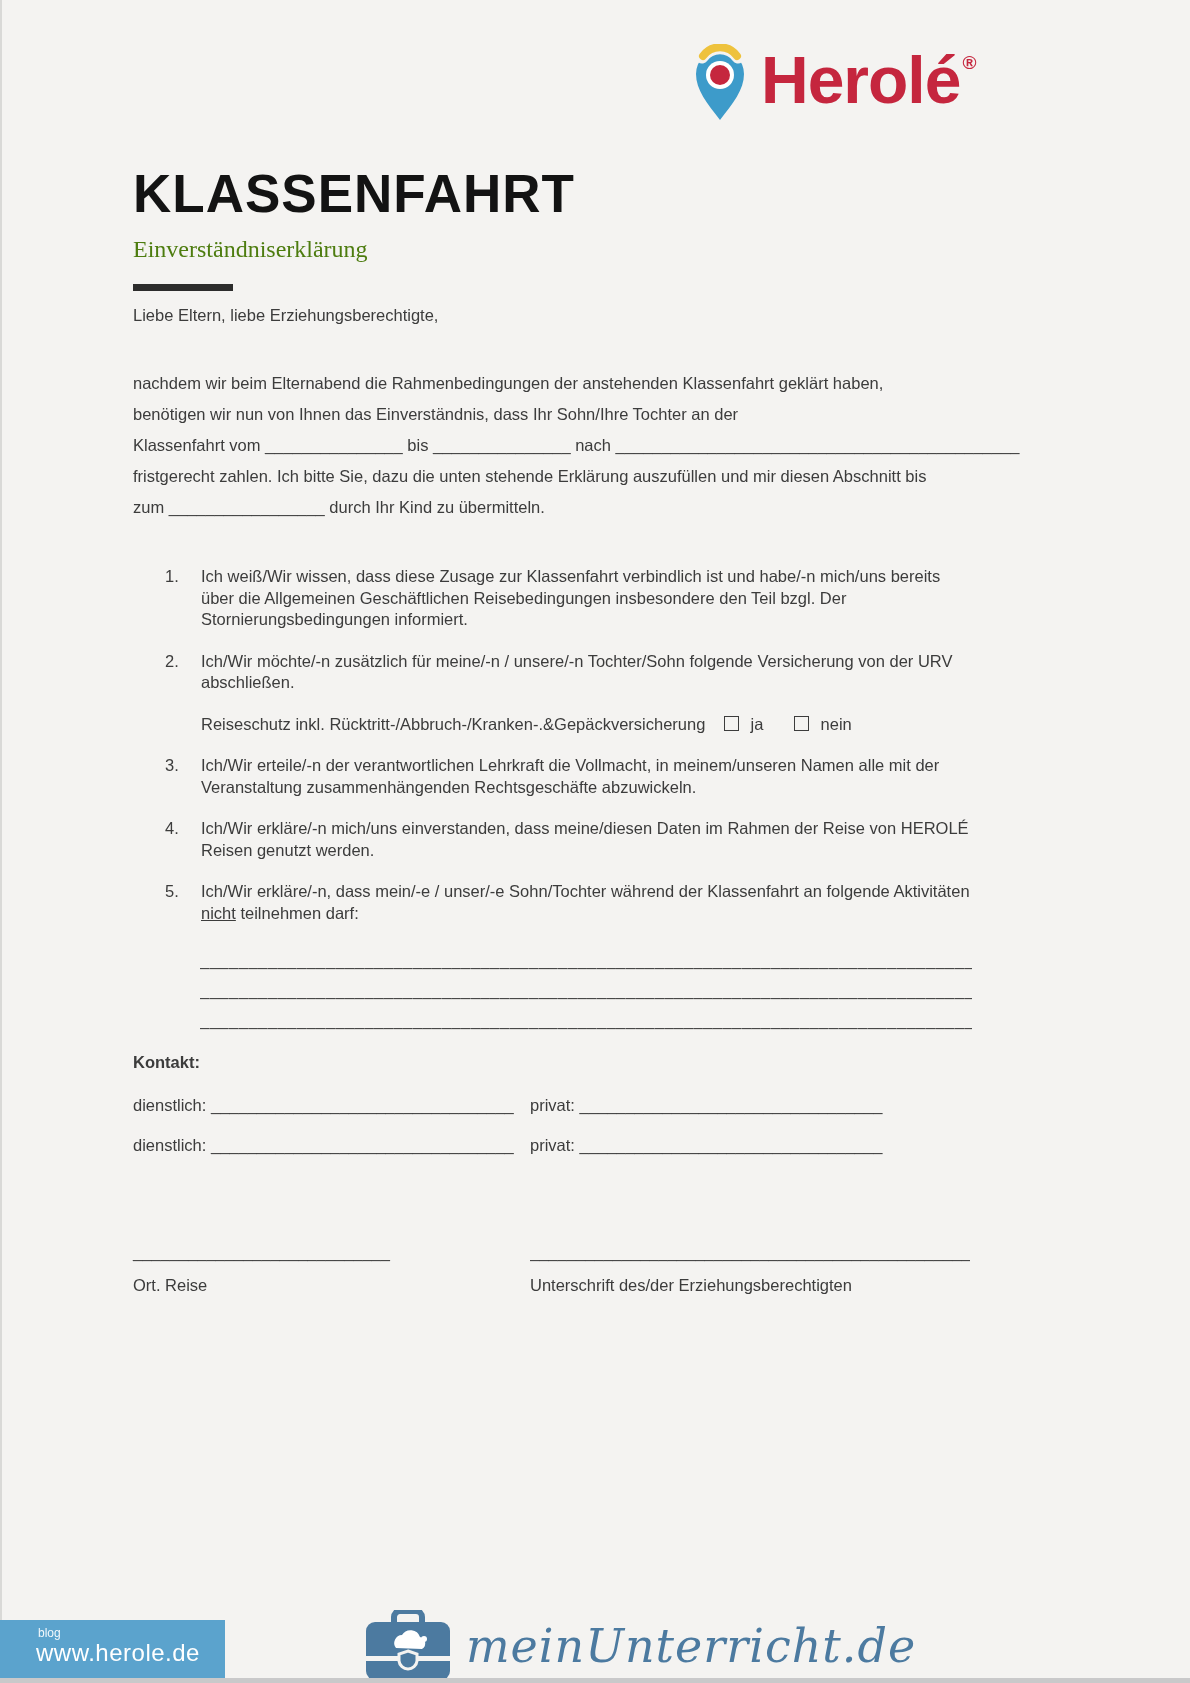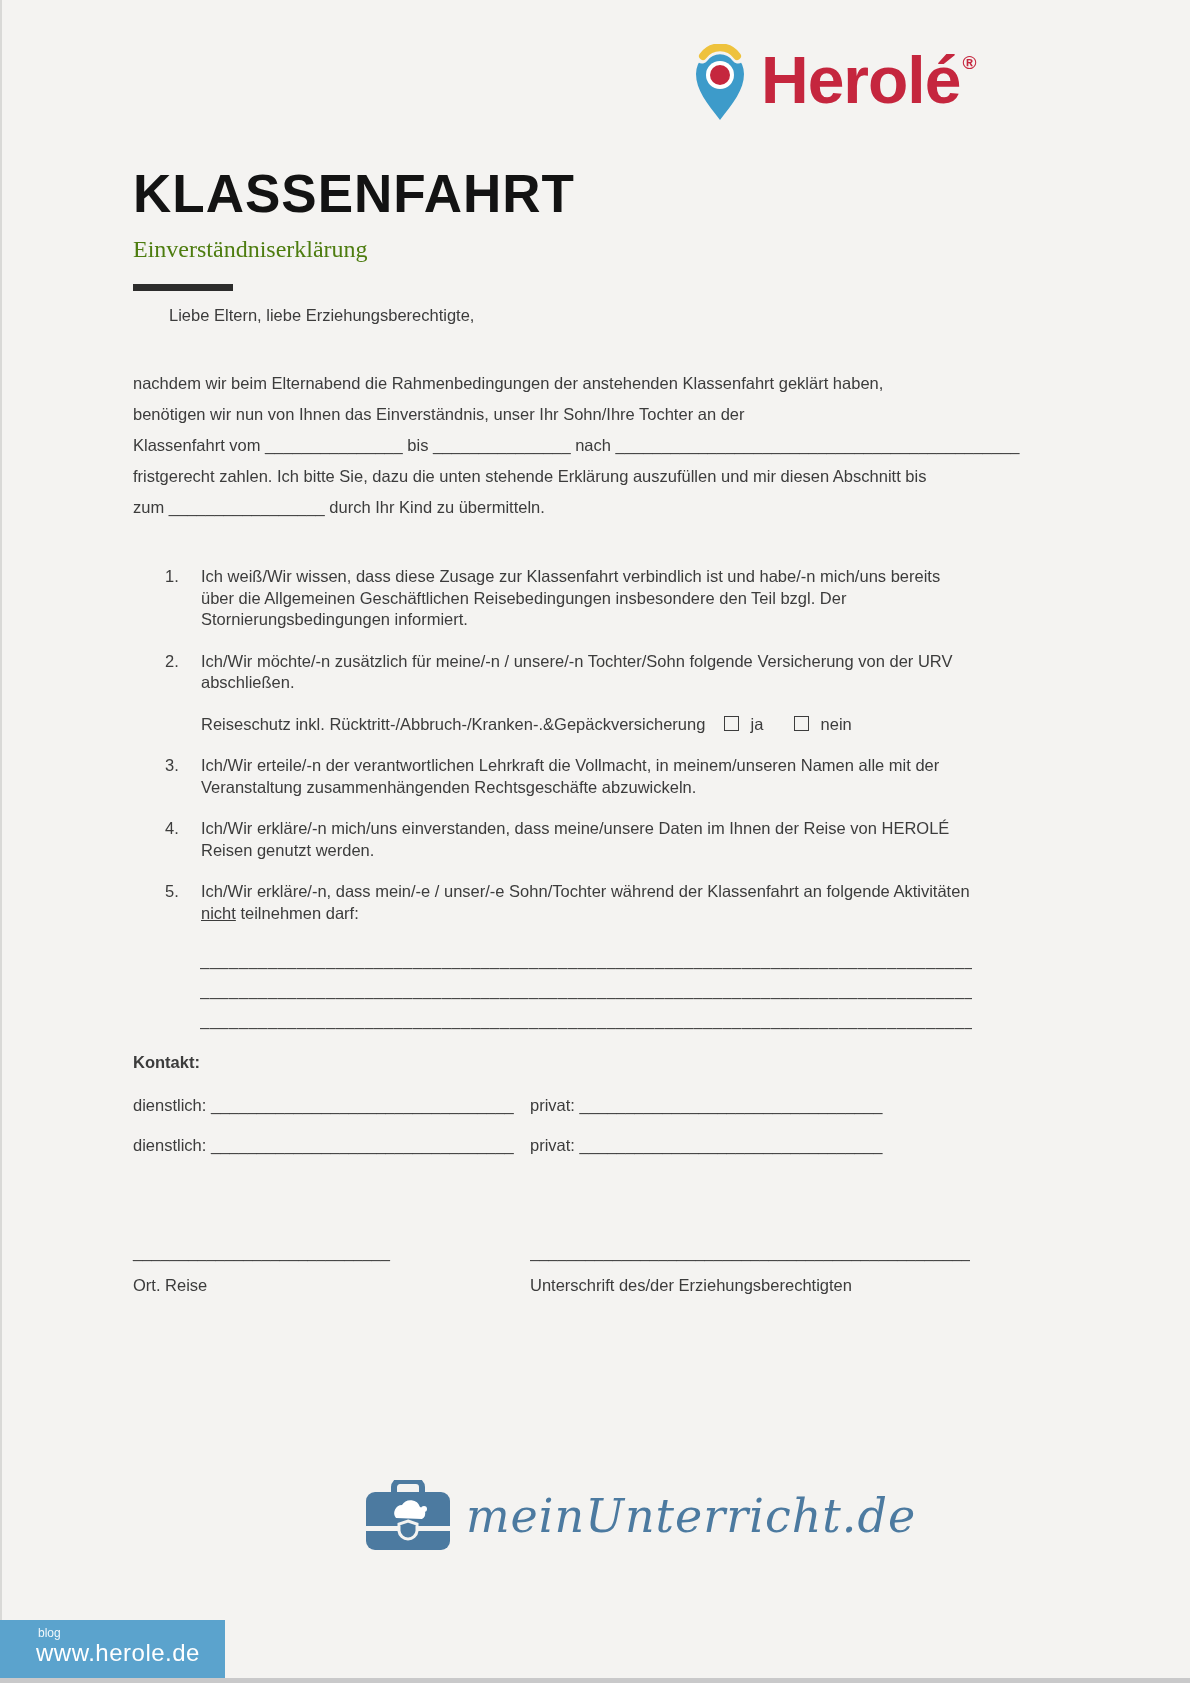--- a/index.html
+++ b/index.html
@@ -14,21 +14,21 @@
   .edge-line{position:absolute;left:0;top:0;width:2px;height:1620px;background:#d9d9d7;}
   
   .logo{position:absolute;left:693px;top:44px;display:flex;align-items:flex-start;justify-content:center;}
   .logo svg{display:block;}
   .logo-text{font-size:66px;line-height:72px;font-weight:bold;color:#c5263e;margin-left:14px;letter-spacing:-1px;}
   .logo-reg{font-size:19px;color:#c5263e;font-weight:bold;margin-top:8px;margin-left:2px;}
   
   .title{position:absolute;left:133px;top:163px;font-size:53px;font-weight:bold;color:#131313;letter-spacing:1px;}
   .subtitle{position:absolute;left:133px;top:236px;font-family:"Liberation Serif",serif;font-size:24px;color:#4d7c0f;}
   .bar{position:absolute;left:133px;top:284px;width:100px;height:7px;background:#2c2c2c;}
-  .salutation{position:absolute;left:133px;top:306px;font-size:16.5px;margin-left:36px;}
+  .salutation{position:absolute;left:133px;top:306px;font-size:16.5px;}
   
   .intro{position:absolute;left:133px;top:368px;font-size:16.5px;line-height:31px;width:900px;}
   .iline{white-space:nowrap;overflow:hidden;}
   
   .list{position:absolute;left:165px;top:566px;width:820px;font-size:16.5px;}
   .li{display:flex;margin-bottom:20px;}
   .num{width:36px;flex:0 0 36px;line-height:21.5px;}
   .litext{width:775px;line-height:21.5px;}
   .uline{text-decoration:underline;}
   .insurance{margin-left:36px;margin-bottom:20px;line-height:21.5px;white-space:nowrap;}
@@ -42,21 +42,21 @@
   .kontakt-h{position:absolute;left:133px;top:1053px;font-size:16.5px;font-weight:bold;}
   .contact-row{position:absolute;left:133px;width:900px;font-size:16.5px;white-space:nowrap;}
   .contact-row .right{position:absolute;left:397px;top:0;}
   .row1{top:1096px;} .row2{top:1136px;}
   
   .sig-line-left{position:absolute;left:133px;top:1243px;font-size:16.5px;white-space:nowrap;}
   .sig-line-right{position:absolute;left:530px;top:1243px;font-size:16.5px;white-space:nowrap;overflow:hidden;width:440px;}
   .sig-label-left{position:absolute;left:133px;top:1276px;font-size:16.5px;}
   .sig-label-right{position:absolute;left:530px;top:1276px;font-size:16.5px;}
   
-  .mu-logo{position:absolute;left:366px;top:1480px;display:flex;align-items:center;}
+  .mu-logo{position:absolute;left:366px;top:1610px;display:flex;align-items:center;}
   .mu-text{font-family:"DejaVu Serif",serif;font-style:italic;font-size:46px;color:#4c7aa0;margin-left:16px;letter-spacing:1px;}
   
   .blue-box{position:absolute;left:0;top:1620px;width:225px;height:59px;background:#5ba3cd;color:#ffffff;}
   .blog-label{position:absolute;left:38px;top:6px;font-size:12px;opacity:0.92;}
   .herole-url{position:absolute;left:36px;top:19px;font-size:24px;letter-spacing:0.5px;}
   .bottom-strip{position:absolute;left:0;top:1678px;width:1190px;height:5px;background:#c9c9ca;}
 </style>
 </head>
 <body>
 
@@ -74,21 +74,21 @@
   <span class="logo-reg">®</span>
 </div>
 
 <div class="title">KLASSENFAHRT</div>
 <div class="subtitle">Einverständniserklärung</div>
 <div class="bar"></div>
 <div class="salutation">Liebe Eltern, liebe Erziehungsberechtigte,</div>
 
 <div class="intro">
   <div class="iline">nachdem wir beim Elternabend die Rahmenbedingungen der anstehenden Klassenfahrt geklärt haben,</div>
-  <div class="iline">benötigen wir nun von Ihnen das Einverständnis, unser Ihr Sohn/Ihre Tochter an der</div>
+  <div class="iline">benötigen wir nun von Ihnen das Einverständnis, dass Ihr Sohn/Ihre Tochter an der</div>
   <div class="iline">Klassenfahrt vom _______________ bis _______________ nach ____________________________________________</div>
   <div class="iline">fristgerecht zahlen. Ich bitte Sie, dazu die unten stehende Erklärung auszufüllen und mir diesen Abschnitt bis</div>
   <div class="iline">zum _________________ durch Ihr Kind zu übermitteln.</div>
 </div>
 
 <div class="list">
   <div class="li">
     <span class="num">1.</span>
     <div class="litext">Ich weiß/Wir wissen, dass diese Zusage zur Klassenfahrt verbindlich ist und habe/-n mich/uns bereits über die Allgemeinen Geschäftlichen Reisebedingungen insbesondere den Teil bzgl. Der Stornierungsbedingungen informiert.</div>
   </div>
@@ -102,21 +102,21 @@
     <span>ja</span>
     <span class="cb second"></span>
     <span>nein</span>
   </div>
   <div class="li">
     <span class="num">3.</span>
     <div class="litext">Ich/Wir erteile/-n der verantwortlichen Lehrkraft die Vollmacht, in meinem/unseren Namen alle mit der Veranstaltung zusammenhängenden Rechtsgeschäfte abzuwickeln.</div>
   </div>
   <div class="li">
     <span class="num">4.</span>
-    <div class="litext">Ich/Wir erkläre/-n mich/uns einverstanden, dass meine/unsere Daten im Ihnen der Reise von HEROLÉ Reisen genutzt werden.</div>
+    <div class="litext">Ich/Wir erkläre/-n mich/uns einverstanden, dass meine/diesen Daten im Rahmen der Reise von HEROLÉ Reisen genutzt werden.</div>
   </div>
   <div class="li">
     <span class="num">5.</span>
     <div class="litext"><span>Ich/Wir erkläre/-n, dass mein/-e / unser/-e Sohn/Tochter während der Klassenfahrt an folgende Aktivitäten </span><span class="uline">nicht</span><span> teilnehmen darf:</span></div>
   </div>
 </div>
 
 <div class="blanks">
   <div class="blank-line">_____________________________________________________________________________________________</div>
   <div class="blank-line">_____________________________________________________________________________________________</div>

